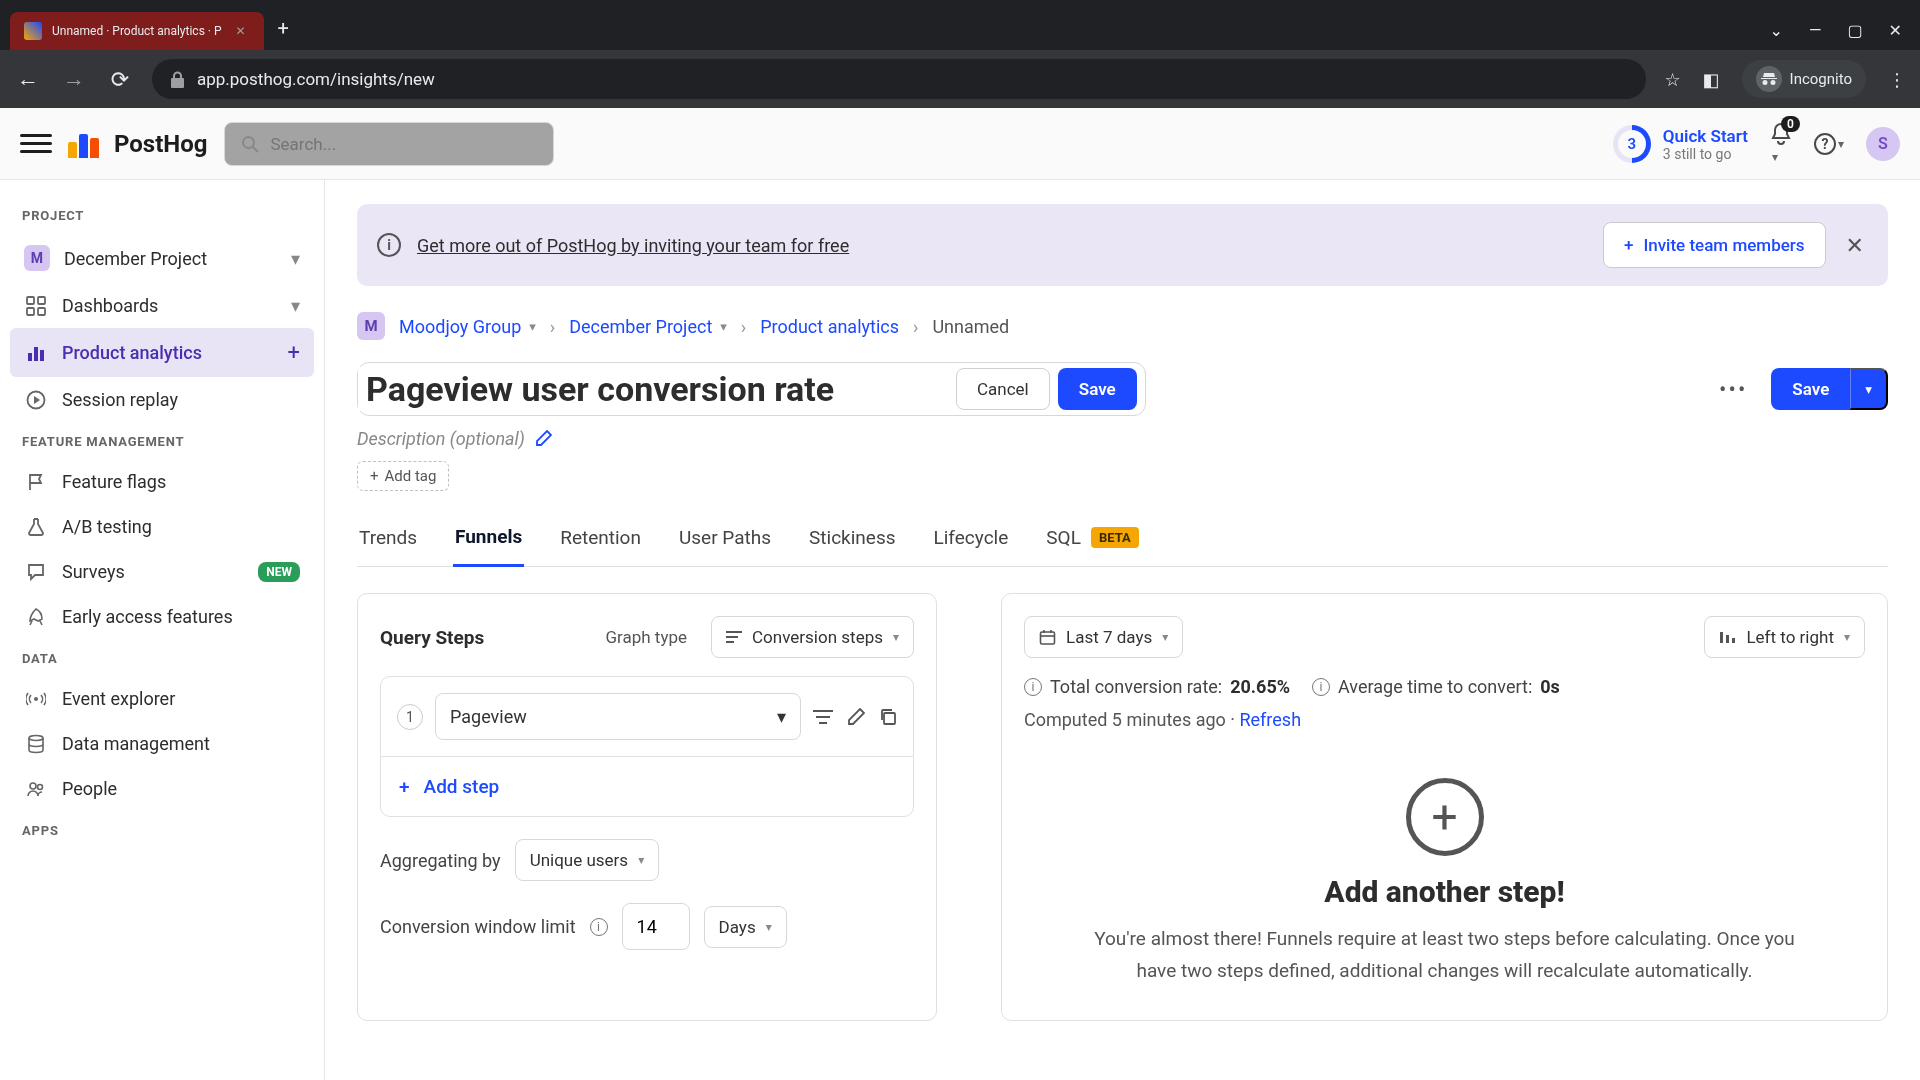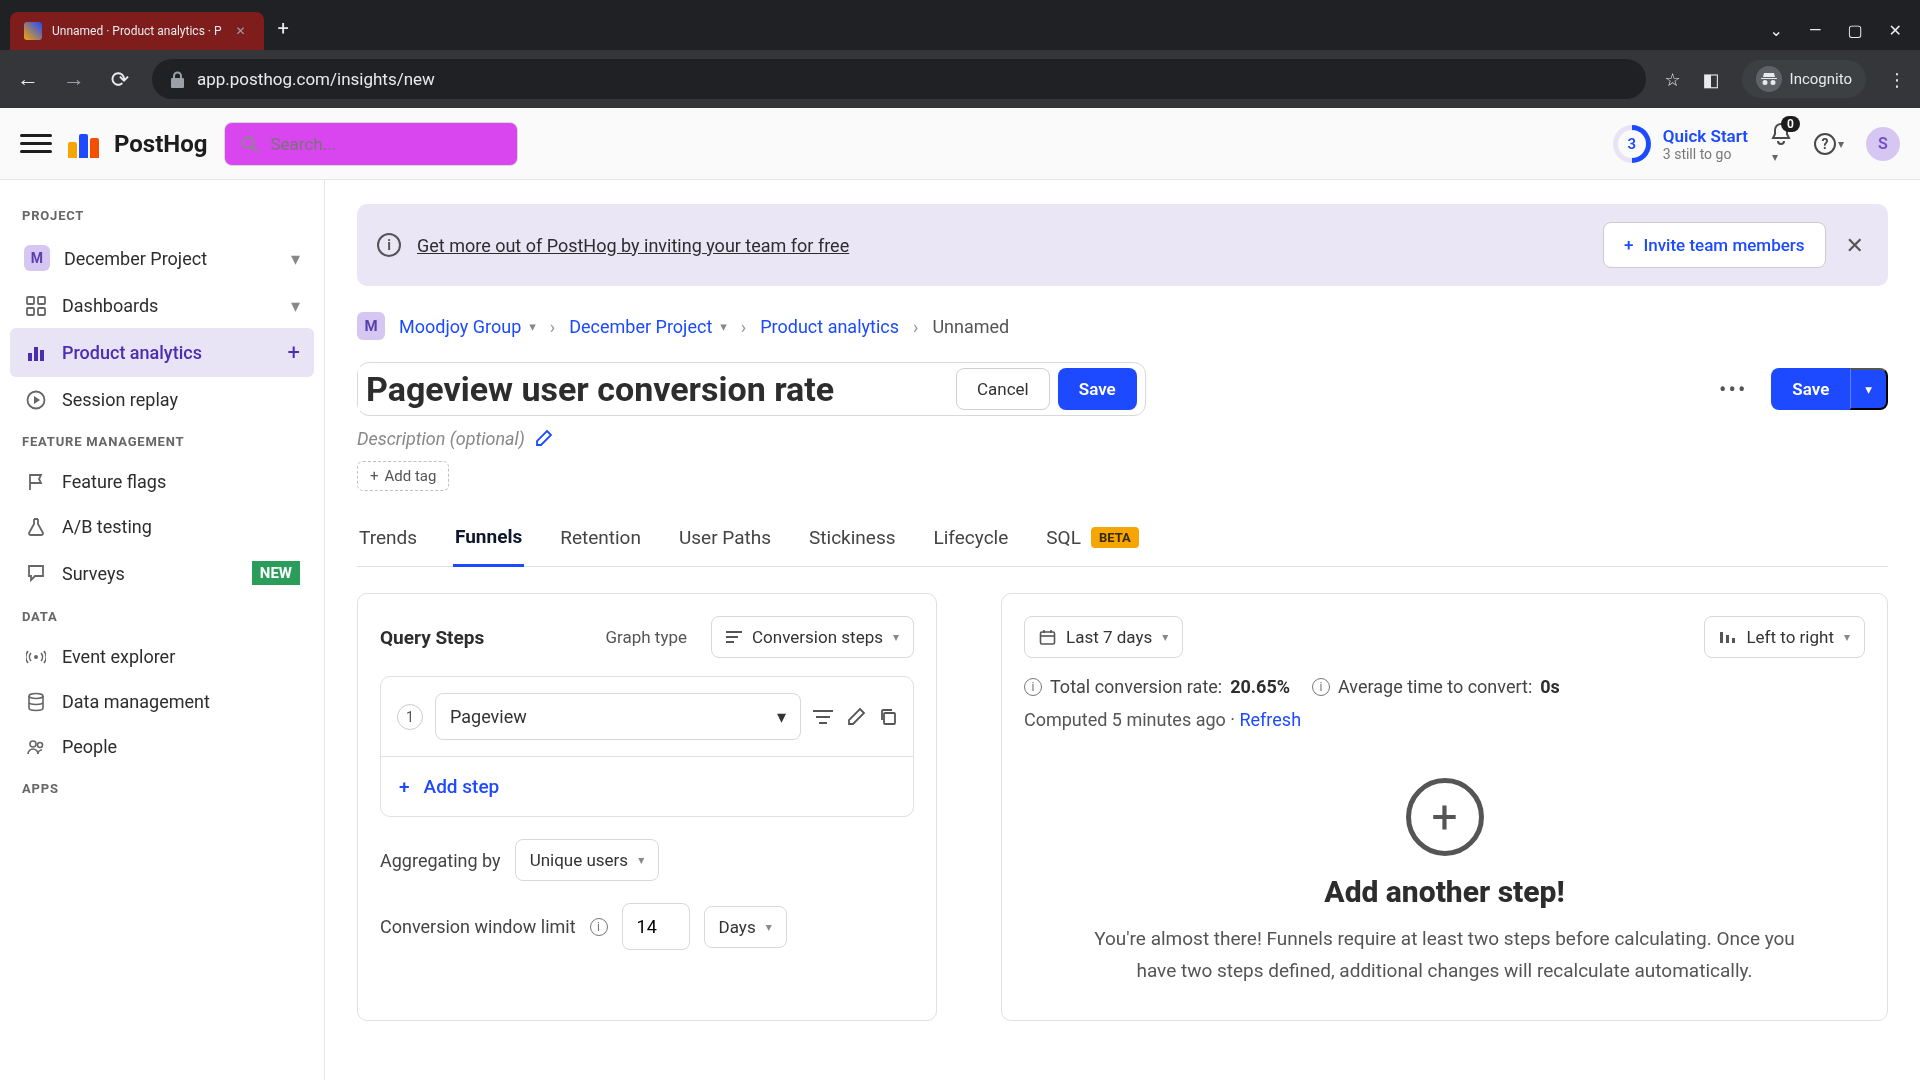--- a/index.html
+++ b/index.html
@@ -26,21 +26,21 @@
 
 .app-header { height: 72px; border-bottom: 1px solid #e6e6e6; display: flex; align-items: center; padding: 0 20px; gap: 16px; background: #fafafa; }
 .hamburger { width: 32px; height: 32px; display: flex; flex-direction: column; justify-content: center; gap: 5px; cursor: pointer; }
 .hamburger span { height: 3px; background: #1d1d1d; border-radius: 2px; }
 .logo { display: flex; align-items: center; gap: 10px; font-weight: 700; font-size: 24px; color: #1d1d1d; }
 .logo-mark { width: 36px; height: 28px; display: flex; align-items: flex-end; gap: 2px; }
 .logo-mark span { width: 9px; border-radius: 2px 2px 0 0; display: inline-block; }
 .logo-mark span:nth-child(1){ height: 16px; background: #f6a604; }
 .logo-mark span:nth-child(2){ height: 24px; background: #1d4aff; }
 .logo-mark span:nth-child(3){ height: 20px; background: #f54e00; }
-.search-wrap { width: 294px; border: 1px solid #d8d8d8; border-radius: 8px; padding: 11px 16px; display: flex; align-items: center; gap: 12px; background: #d946ef; color: #888; }
+.search-wrap { width: 330px; border: 1px solid #d8d8d8; border-radius: 8px; padding: 11px 16px; display: flex; align-items: center; gap: 12px; background: #a3a3a3; color: #888; }
 .search-input { border: none; outline: none; flex: 1; font-size: 17px; color: #333; background: transparent; }
 .header-right { margin-left: auto; display: flex; align-items: center; gap: 22px; }
 .quick-start { display: flex; align-items: center; gap: 12px; cursor: pointer; }
 .qs-ring { width: 38px; height: 38px; border-radius: 50%; background: conic-gradient(#1d4aff 0 180deg, #e8e3f5 180deg 360deg); display: flex; align-items: center; justify-content: center; }
 .qs-ring-inner { width: 28px; height: 28px; border-radius: 50%; background: #fafafa; display: flex; align-items: center; justify-content: center; font-weight: 600; color: #1d4aff; font-size: 15px; }
 .qs-text .qs-title { color: #1d4aff; font-weight: 600; font-size: 17px; }
 .qs-text .qs-sub { color: #777; font-size: 14px; }
 .bell-wrap { position: relative; cursor: pointer; color: #4a4a4a; }
 .bell-badge { position: absolute; top: -6px; right: -8px; background: #1d1d1d; color: #fff; border-radius: 10px; font-size: 12px; padding: 1px 6px; font-weight: 600; }
 .dropdown-caret { font-size: 12px; margin-left: 2px; color: #666; }
@@ -54,21 +54,21 @@
 .sidebar::-webkit-scrollbar-thumb { background: #c8c8c8; border-radius: 7px; border: 3px solid #fff; }
 .sidebar::-webkit-scrollbar-track { background: #f0f0f0; }
 .side-section-title { font-size: 13px; font-weight: 700; color: #666; letter-spacing: 0.8px; padding: 12px 12px 10px; }
 .side-item { display: flex; align-items: center; gap: 14px; padding: 12px 14px; border-radius: 6px; color: #2d2d2d; font-size: 18px; cursor: pointer; }
 .side-item.active { background: #e8e3f5; color: #4a2db0; font-weight: 500; }
 .side-item .si-icon { width: 24px; color: #666; font-size: 18px; display: flex; justify-content: center; }
 .side-item.active .si-icon { color: #4a2db0; }
 .side-item .si-right { margin-left: auto; color: #888; }
 .side-item .plus-icon { margin-left: auto; color: #4a2db0; font-size: 22px; font-weight: 400; }
 .proj-badge { width: 26px; height: 26px; border-radius: 6px; background: #d5c6f2; color: #5a3fb0; font-weight: 700; display: flex; align-items: center; justify-content: center; font-size: 14px; }
-.new-badge { background: #2a9d5a; color: #fff; font-size: 15px; font-weight: 700; padding: 3px 8px; border-radius: 0; margin-left: auto; }
+.new-badge { background: #2a9d5a; color: #fff; font-size: 12px; font-weight: 700; padding: 3px 8px; border-radius: 8px; margin-left: auto; }
 
 .main { flex: 1; overflow-y: auto; padding: 24px 32px 48px; }
 
 
 .invite-banner { background: #eae6f6; border-radius: 10px; padding: 18px 20px; display: flex; align-items: center; gap: 16px; margin-bottom: 26px; }
 .banner-info-icon { width: 24px; height: 24px; border: 2px solid #555; border-radius: 50%; display: flex; align-items: center; justify-content: center; font-weight: 700; font-size: 14px; color: #555; }
 .banner-text { color: #2d2d2d; font-size: 18px; flex: 1; text-decoration: underline; }
 .invite-btn { background: #fff; border: 1px solid #ccc; border-radius: 8px; padding: 12px 20px; font-size: 17px; color: #1d4aff; font-weight: 500; display: flex; align-items: center; gap: 10px; cursor: pointer; }
 .banner-close { color: #555; font-size: 22px; cursor: pointer; padding: 4px; }
 
@@ -301,20 +301,28 @@
       <span>A/B testing</span>
     </div>
     <div class="side-item">
       <span class="si-icon">
           <svg width="20" height="20" viewBox="0 0 20 20">
             <path d="M3 3h14v10H9l-4 4v-4H3z" fill="none" stroke="#666" stroke-width="1.8"></path>
           </svg>
         </span>
       <span>Surveys</span>
       <span class="new-badge">NEW</span>
+    </div>
+    <div class="side-item">
+      <span class="si-icon">
+          <svg width="20" height="20" viewBox="0 0 20 20">
+            <path d="M10 2c4 2 6 6 6 10l-4 2-4-2-4 2c0-4 2-8 6-12zM6 14l-2 4m10-4l2 4" fill="none" stroke="#666" stroke-width="1.6"></path>
+          </svg>
+        </span>
+      <span>Early access features</span>
     </div>
 
     <div class="side-section-title">DATA</div>
     <div class="side-item">
       <span class="si-icon">
           <svg width="20" height="20" viewBox="0 0 20 20">
             <circle cx="10" cy="10" r="2" fill="#666"></circle>
             <path d="M5 6a6 6 0 0 0 0 8M15 6a6 6 0 0 1 0 8M2 4a10 10 0 0 0 0 12M18 4a10 10 0 0 1 0 12" fill="none" stroke="#666" stroke-width="1.6"></path>
           </svg>
         </span>

